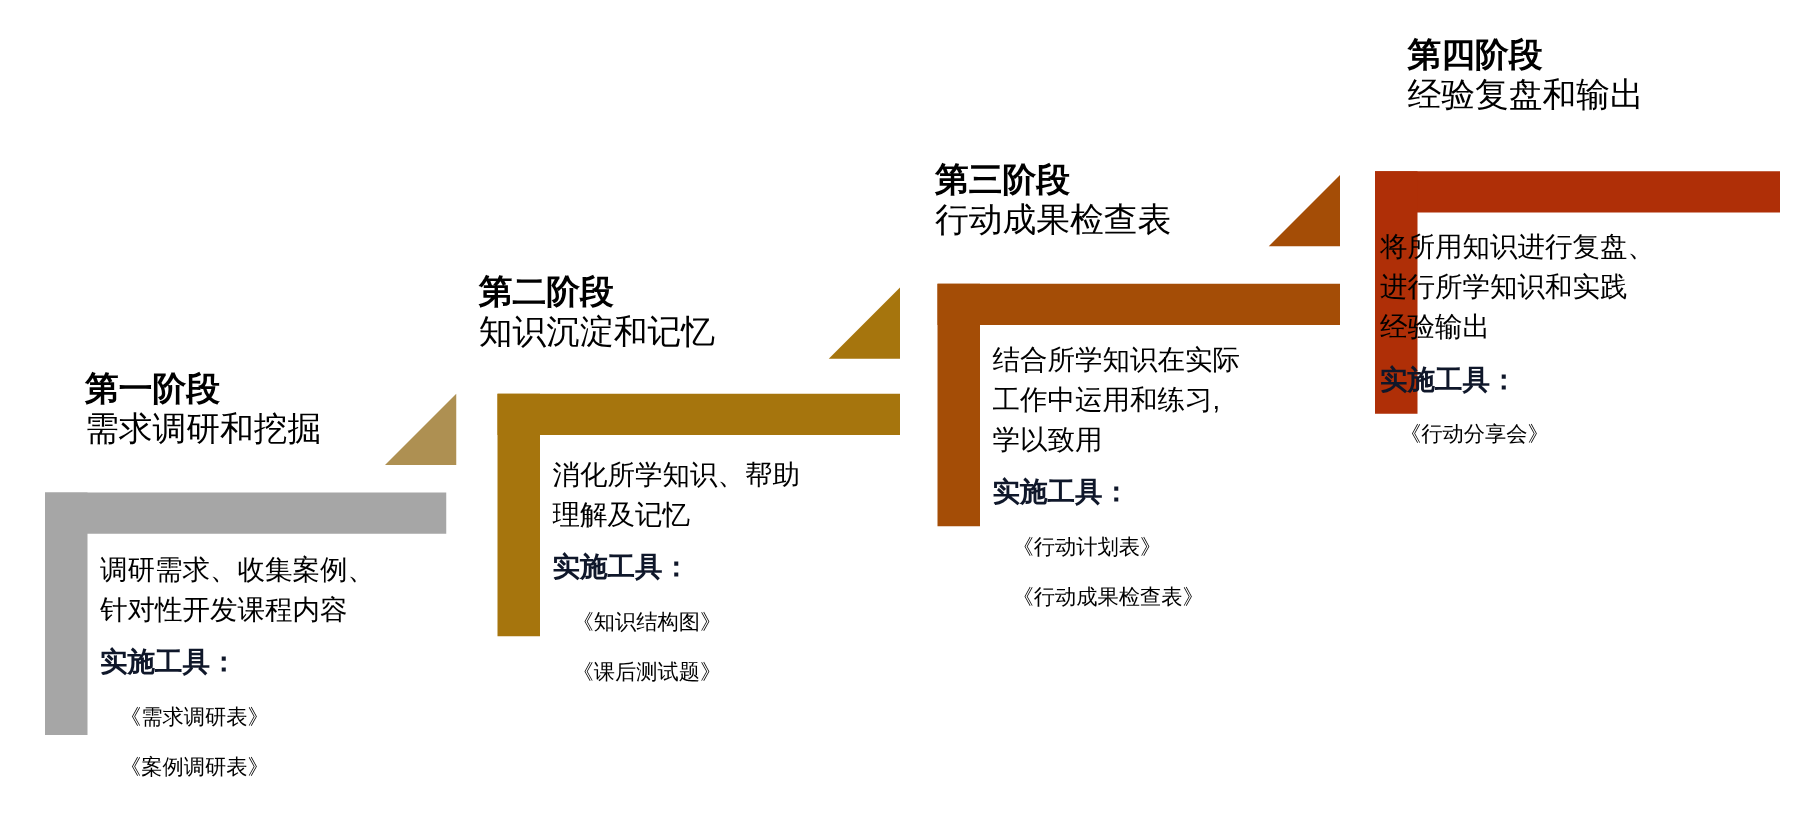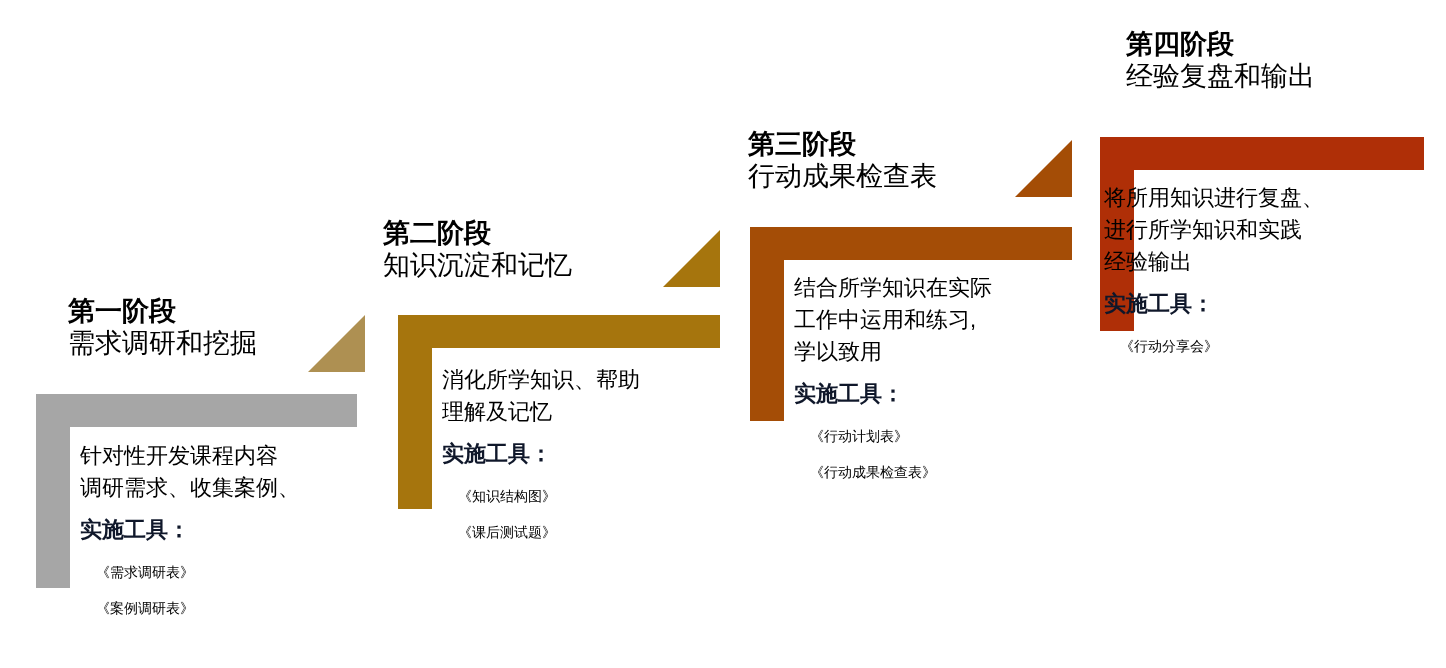--- a/index.html
+++ b/index.html
@@ -72,21 +72,21 @@
   .tools-label {
     display: block;
     font-size: 22px;
     font-weight: bold;
     line-height: 1.45;
     margin-top: 10px;
     color: #0f172a;
   }
   .tool-item {
     display: block;
-    font-size: 14px;
+    font-size: 17px;
     font-weight: normal;
     line-height: 1.45;
     margin-top: 16px;
     padding-left: 16px;
     color: #000000;
   }
 </style>
 </head>
 <body>
 
@@ -98,22 +98,22 @@
   </div>
 
   <div class="corner-triangle" style="left:308px; top:315px;
               border-bottom:57px solid #AE9052;
               border-left:57px solid transparent;"></div>
 
   <div class="lbar-h" style="left:36px; top:394px; width:321px; height:33px; background:#A6A6A6;"></div>
   <div class="lbar-v" style="left:36px; top:394px; width:34px; height:194px; background:#A6A6A6;"></div>
 
   <div class="stage-body" style="left:80px; top:440px;">
+    <span class="desc-line">调研需求、收集案例、</span>
     <span class="desc-line">针对性开发课程内容</span>
-    <span class="desc-line">调研需求、收集案例、</span>
     <span class="tools-label">实施工具：</span>
     <span class="tool-item">《需求调研表》</span>
     <span class="tool-item">《案例调研表》</span>
   </div>
 </div>
 
 <div class="stage">
 
   <div class="stage-heading" style="left:383px; top:218px;">
     <span class="h-line1">第二阶段</span>

